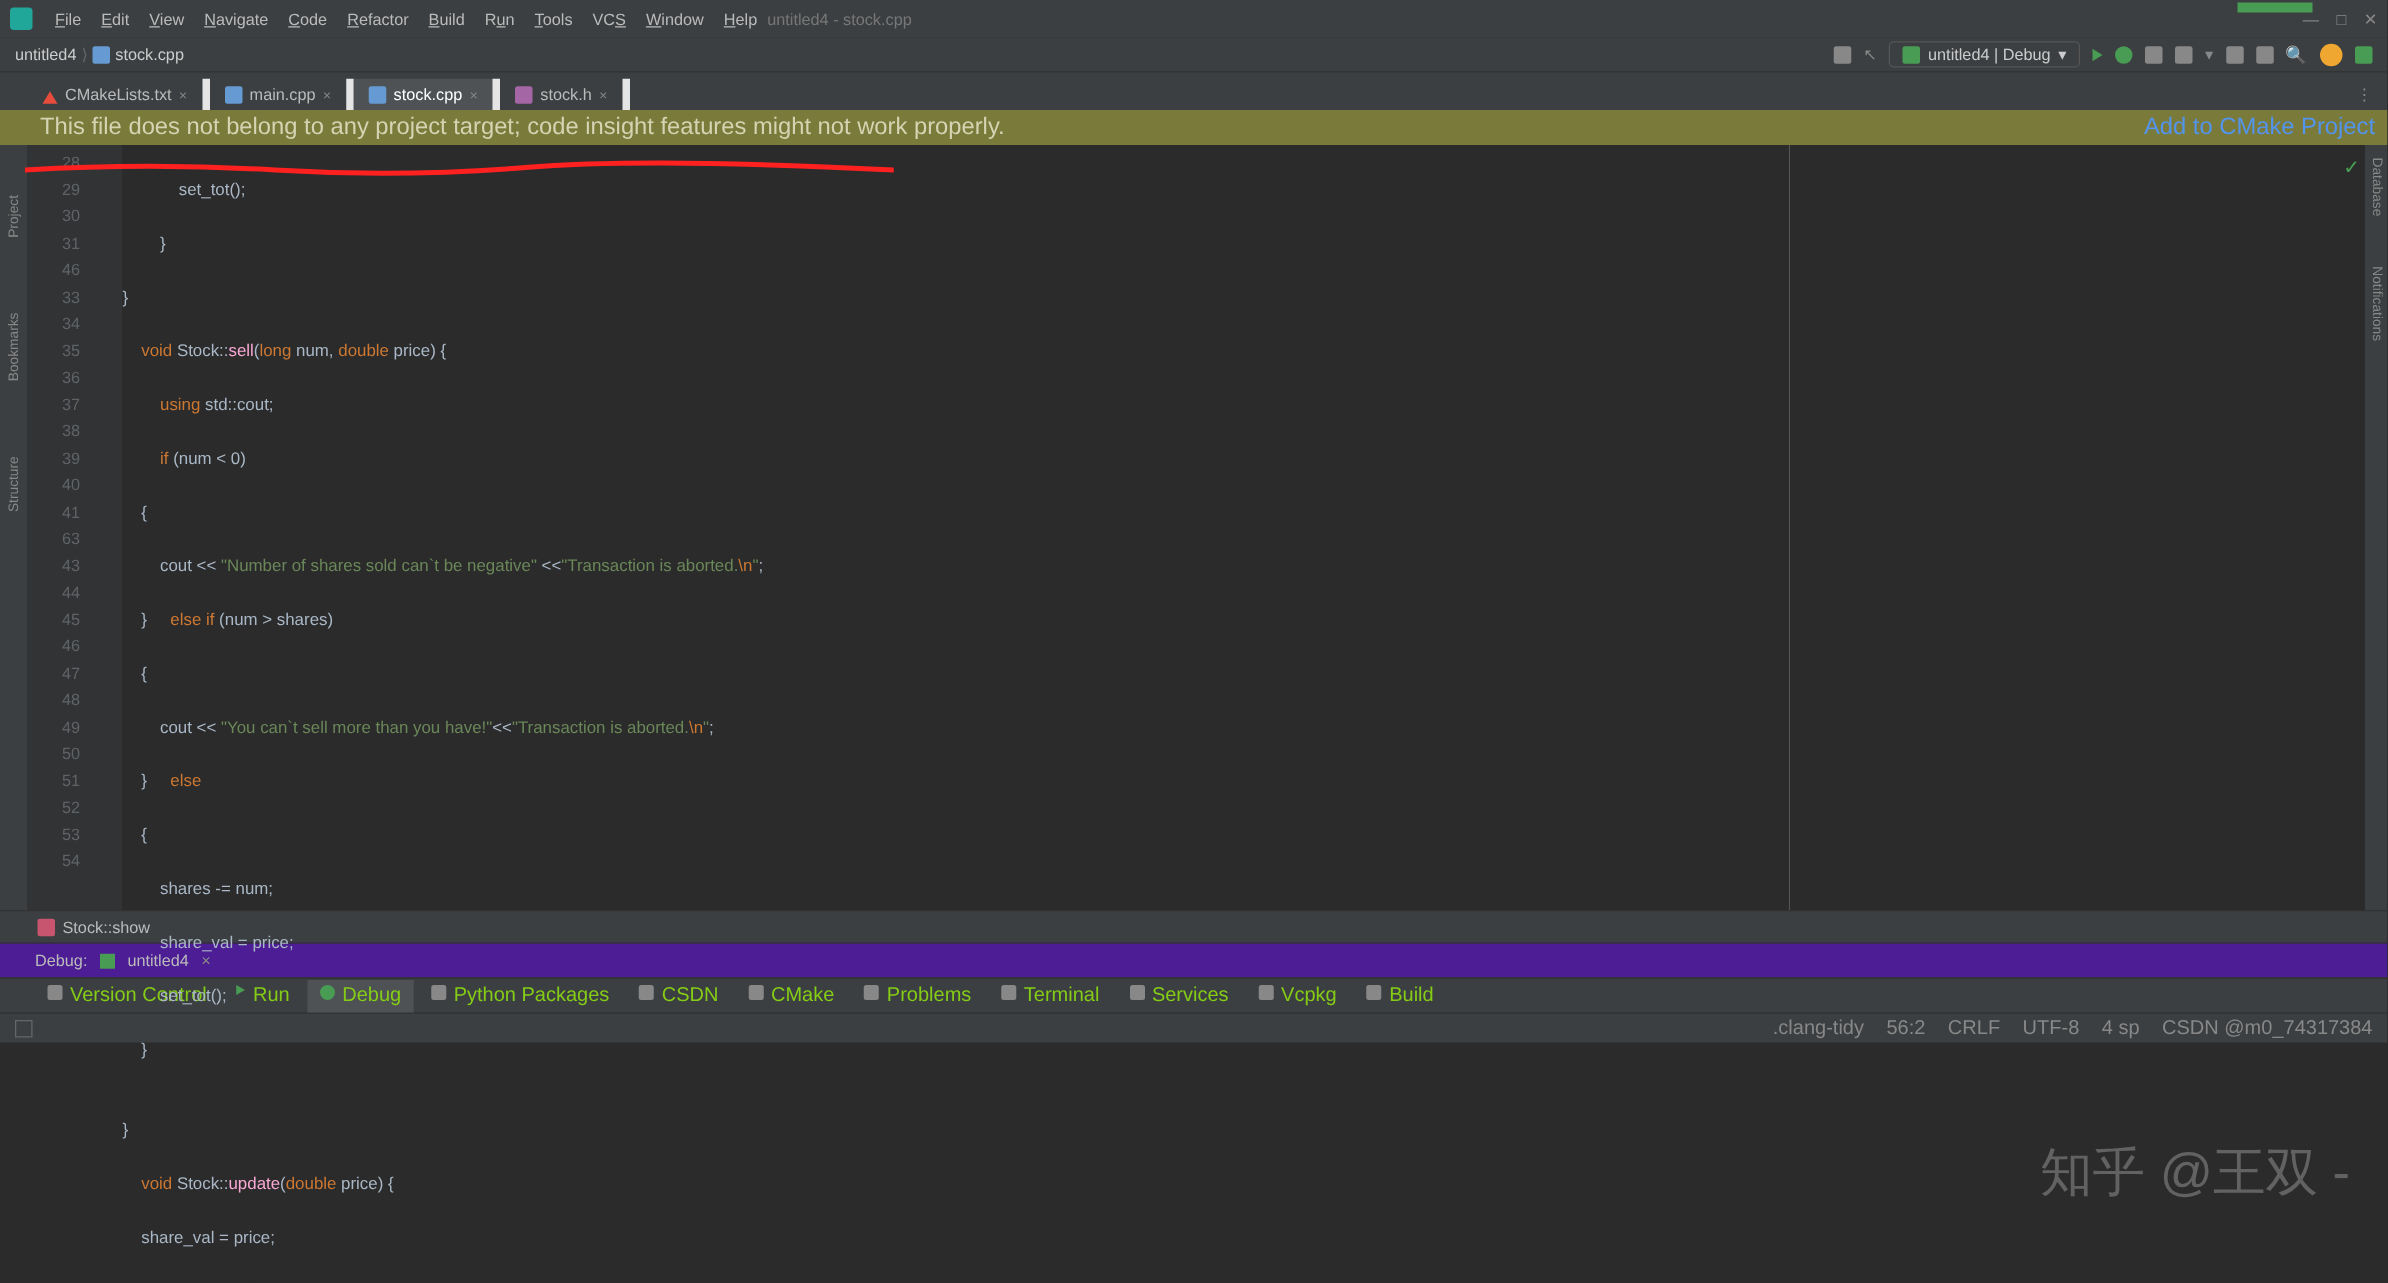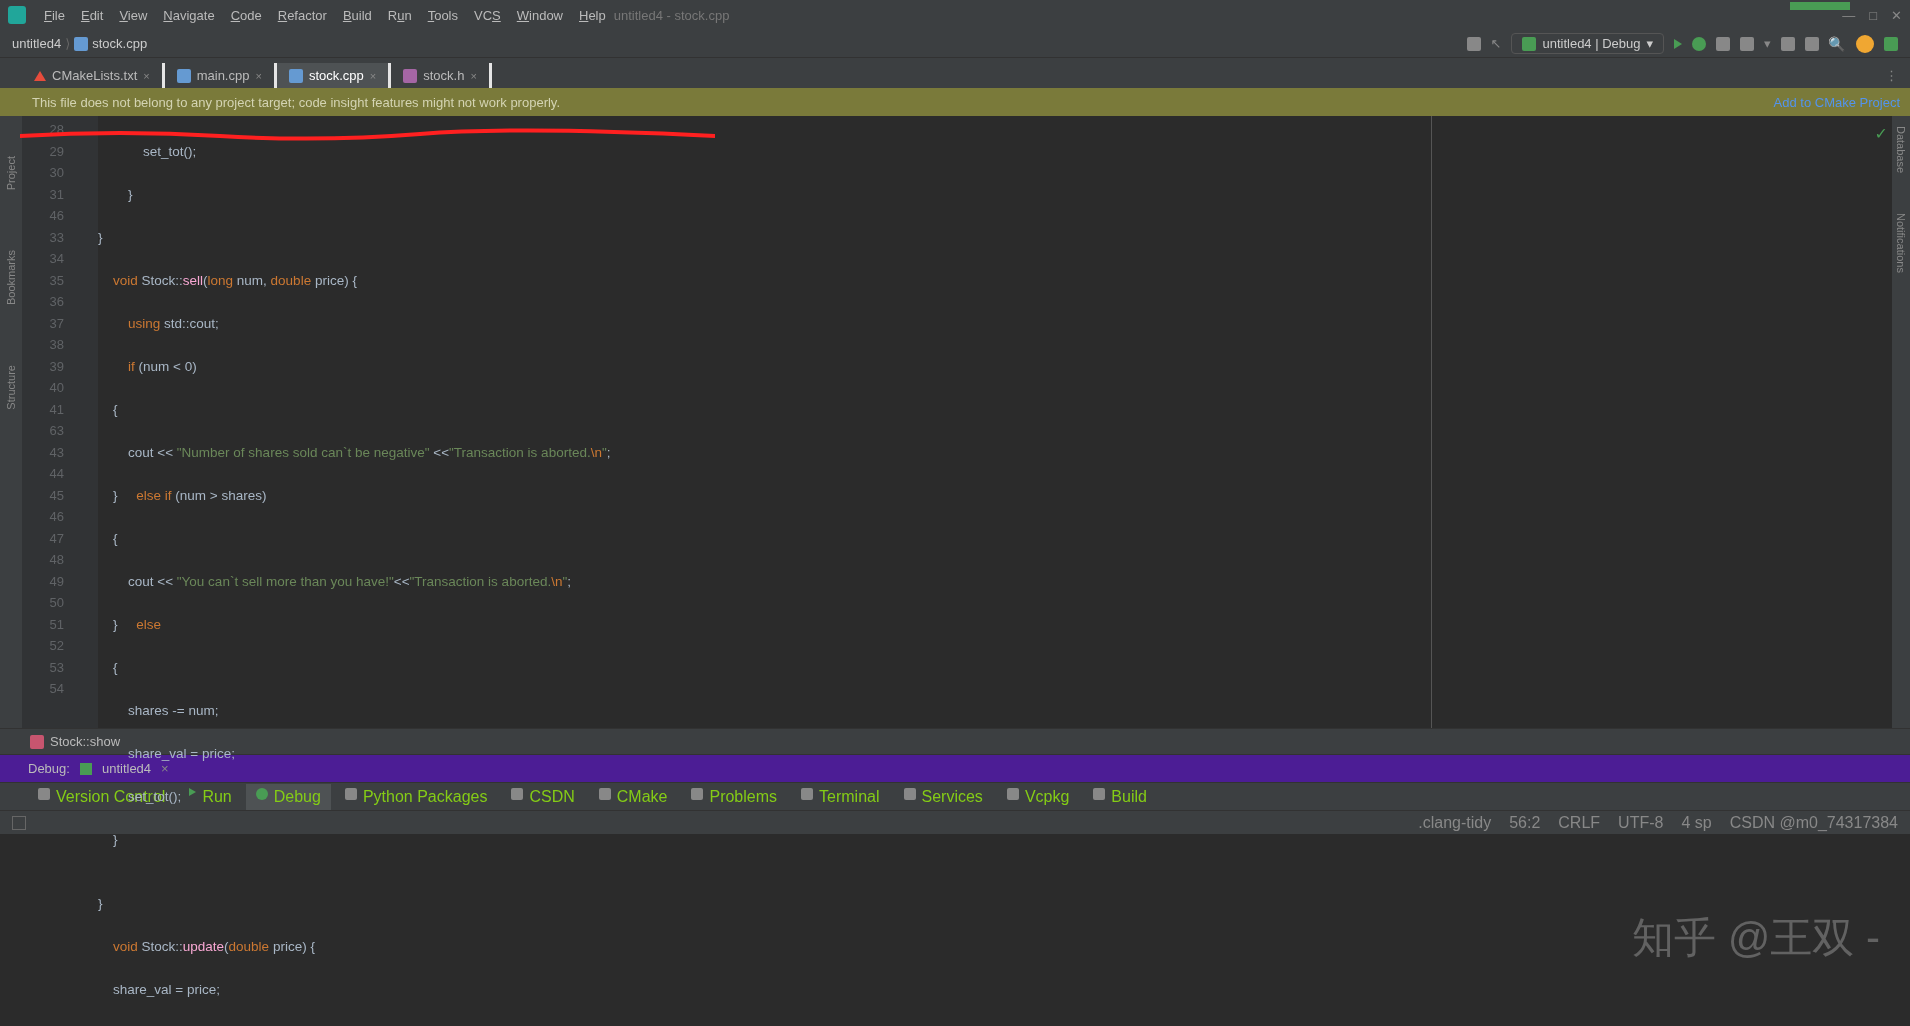--- a/index.html
+++ b/index.html
@@ -15,28 +15,28 @@
 .nav-bar .sep{color:#666;margin:0 4px;}
 .nav-bar .cpp-icon{display:inline-block;width:14px;height:14px;background:#659ad2;margin-right:4px;vertical-align:middle;border-radius:2px;}
 .nav-bar .right-tools{margin-left:auto;display:flex;align-items:center;gap:10px;}
 .nav-bar .run-config{background:#3c3f41;border:1px solid #555;padding:2px 10px;border-radius:4px;color:#ccc;display:flex;align-items:center;gap:6px;}
 .nav-bar .ico{width:14px;height:14px;display:inline-block;}
 .nav-bar .ico.play{border-left:8px solid #499c54;border-top:5px solid transparent;border-bottom:5px solid transparent;width:0;height:0;}
 .nav-bar .ico.bug{background:#499c54;border-radius:50%;}
 .nav-bar .ico.gray{background:#888;border-radius:2px;}
 .nav-bar .avatar{width:18px;height:18px;background:#f0a732;border-radius:50%;}
 .tabs{height:30px;background:#3c3f41;display:flex;align-items:flex-end;padding-left:22px;}
-.tabs .tab{padding:5px 12px;background:#3c3f41;color:#bbb;display:flex;align-items:center;gap:6px;border-right:3px solid #e5e5e5;cursor:pointer;}
+.tabs .tab{padding:5px 12px;background:#3c3f41;color:#bbb;display:flex;align-items:flex-end;gap:6px;border-right:6px solid #e5e5e5;cursor:pointer;}
 .tabs .tab.active{background:#4e5254;color:#fff;}
 .tabs .tab .close{color:#888;font-size:11px;}
 .tabs .tab .tri-icon{width:0;height:0;border-left:6px solid transparent;border-right:6px solid transparent;border-bottom:10px solid #e74c3c;display:inline-block;}
 .tabs .tab .cpp-ic{width:14px;height:14px;background:#659ad2;border-radius:2px;}
 .tabs .tab .h-ic{width:14px;height:14px;background:#a566a5;border-radius:2px;}
 .tabs .more{margin-left:auto;padding:5px 12px;color:#888;}
-.banner{height:28px;background:#7a7a3a;color:#d4d4b3;display:flex;align-items:center;padding:0 10px 0 32px;font-size:13px;}
+.banner{height:28px;background:#7a7a3a;color:#d4d4b3;display:flex;align-items:center;padding:0 10px 0 32px;font-size:19px;}
 .banner .link{margin-left:auto;color:#5394ec;cursor:pointer;}
 .main{display:flex;height:612px;}
 .left-gutter{width:22px;background:#3c3f41;display:flex;flex-direction:column;align-items:center;padding-top:40px;gap:60px;}
 .left-gutter .v-label{writing-mode:vertical-rl;transform:rotate(180deg);color:#888;font-size:11px;}
 .gutter{width:62px;background:#313335;text-align:right;padding-right:20px;color:#606366;font-family:"Consolas",monospace;font-size:13px;line-height:21.5px;padding-top:3px;position:relative;}
 .fold-col{width:14px;background:#313335;position:relative;}
 .code{flex:1;background:#2b2b2b;font-family:"Consolas",monospace;font-size:13.5px;line-height:21.5px;padding-top:3px;white-space:pre;position:relative;}
 .code .kw{color:#cc7832;margin-left:15px;}
 .code .type{color:#cc7832;}
 .code .fn{color:#f9a8d4;}

